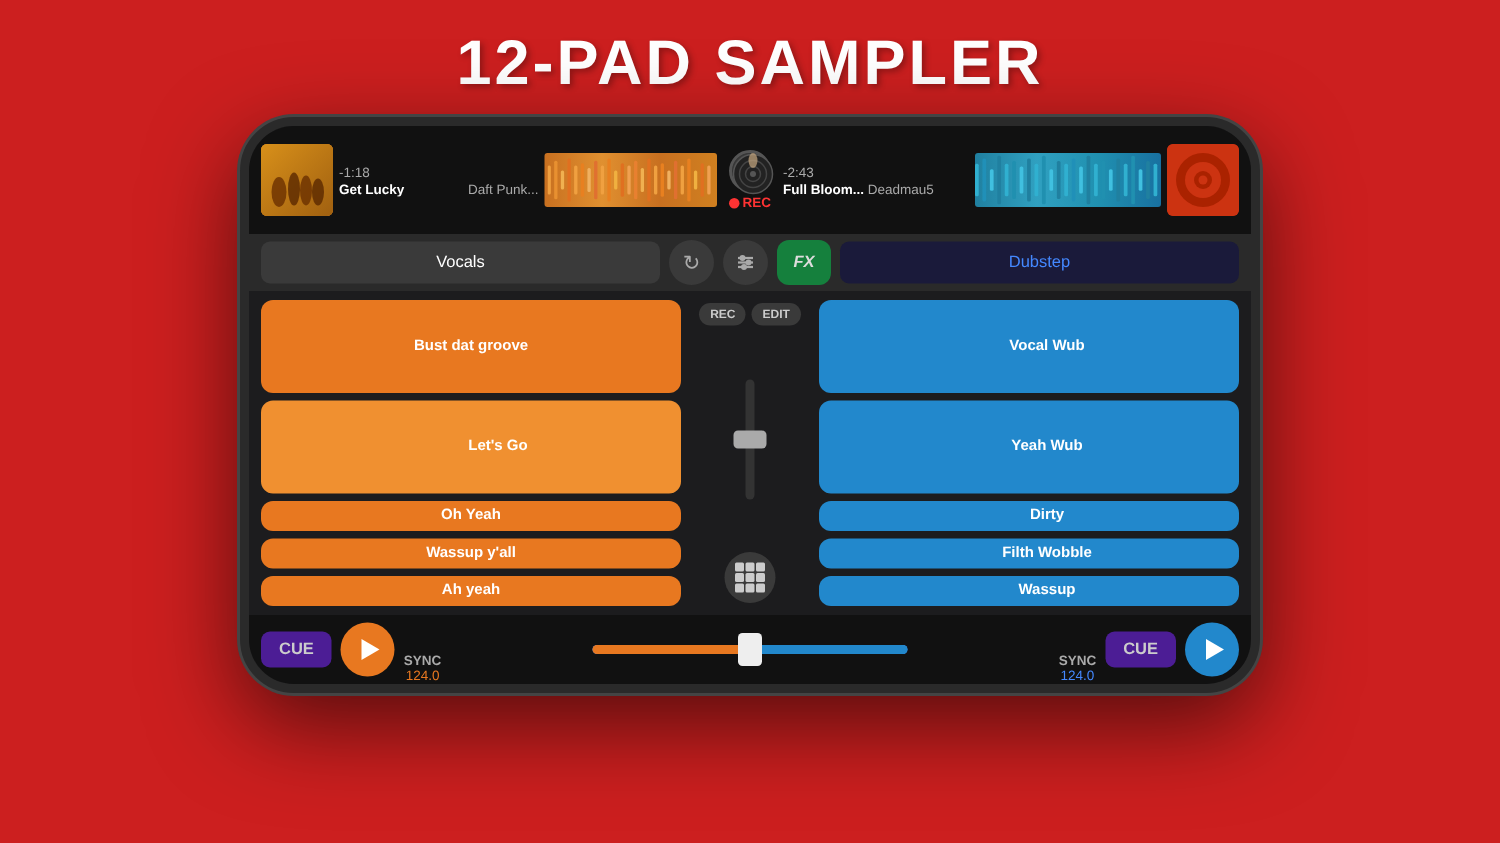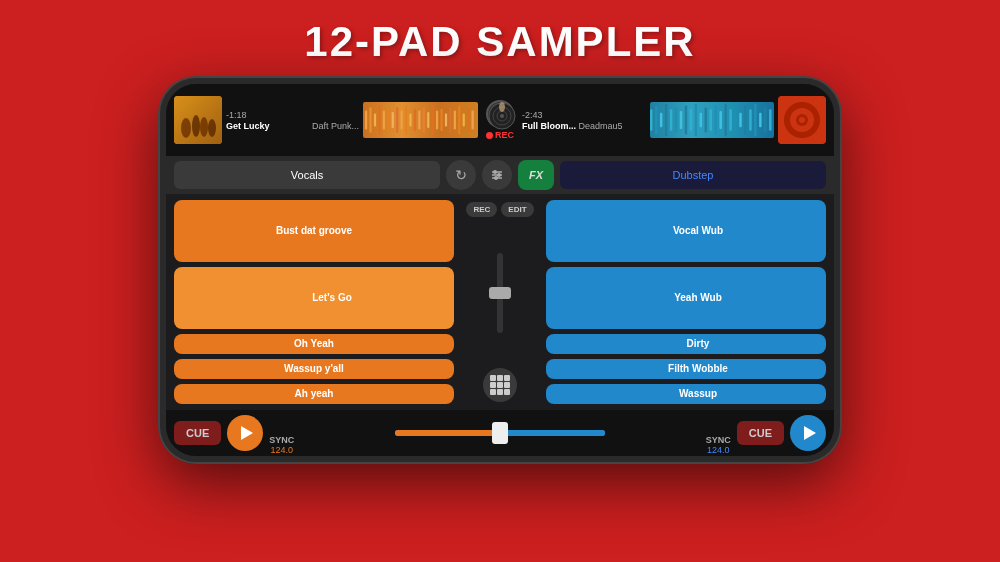--- a/index.html
+++ b/index.html
@@ -365,21 +365,21 @@
       align-items: center;
       gap: 6px;
       flex: 1;
     }
 
     .transport-right {
       justify-content: flex-end;
     }
 
     .cue-btn {
-      background: #7f1d1d;
+      background: #4c1d95;
       border-radius: 6px;
       padding: 6px 12px;
       color: #ccc;
       font-size: 11px;
       font-weight: bold;
       cursor: pointer;
     }
 
     .play-btn-left {
       width: 36px;

